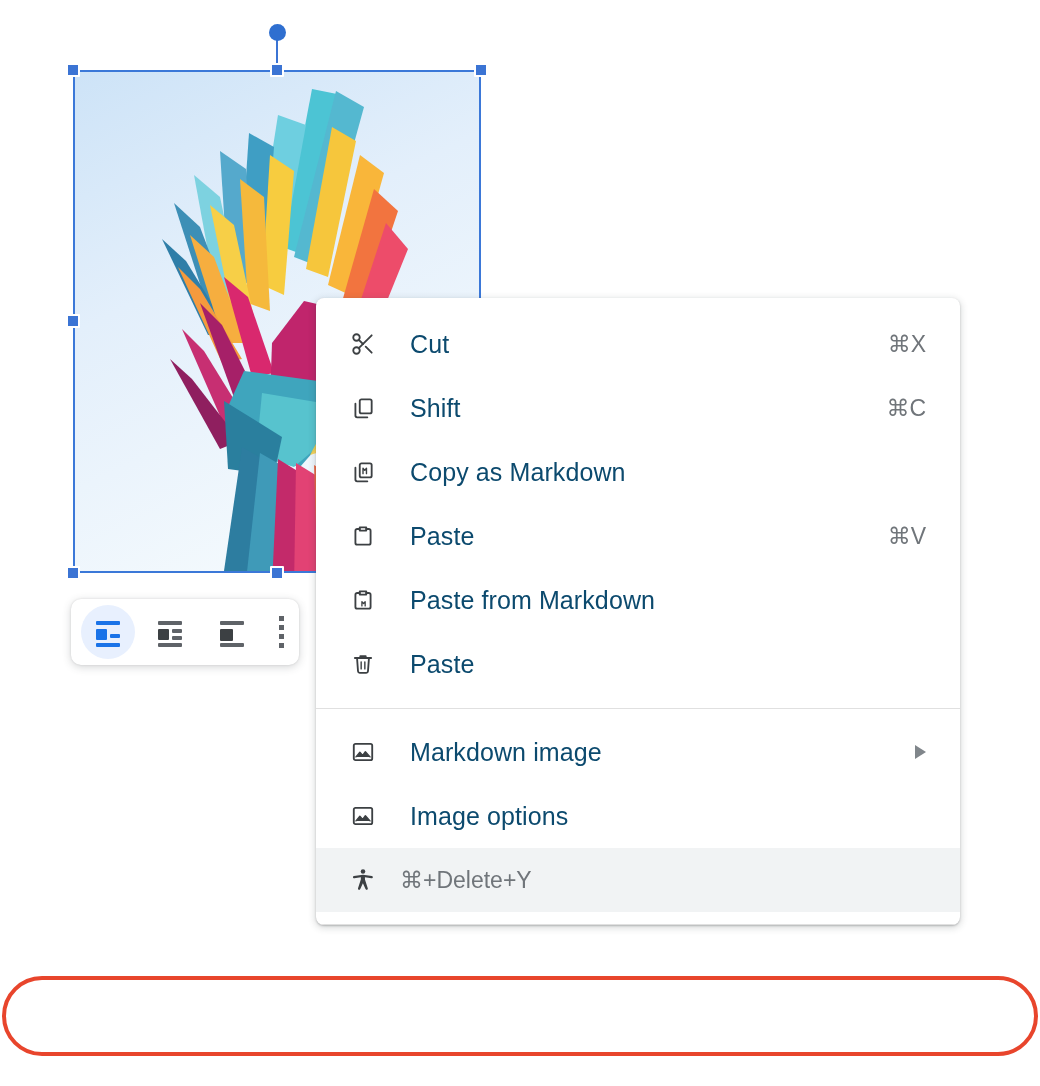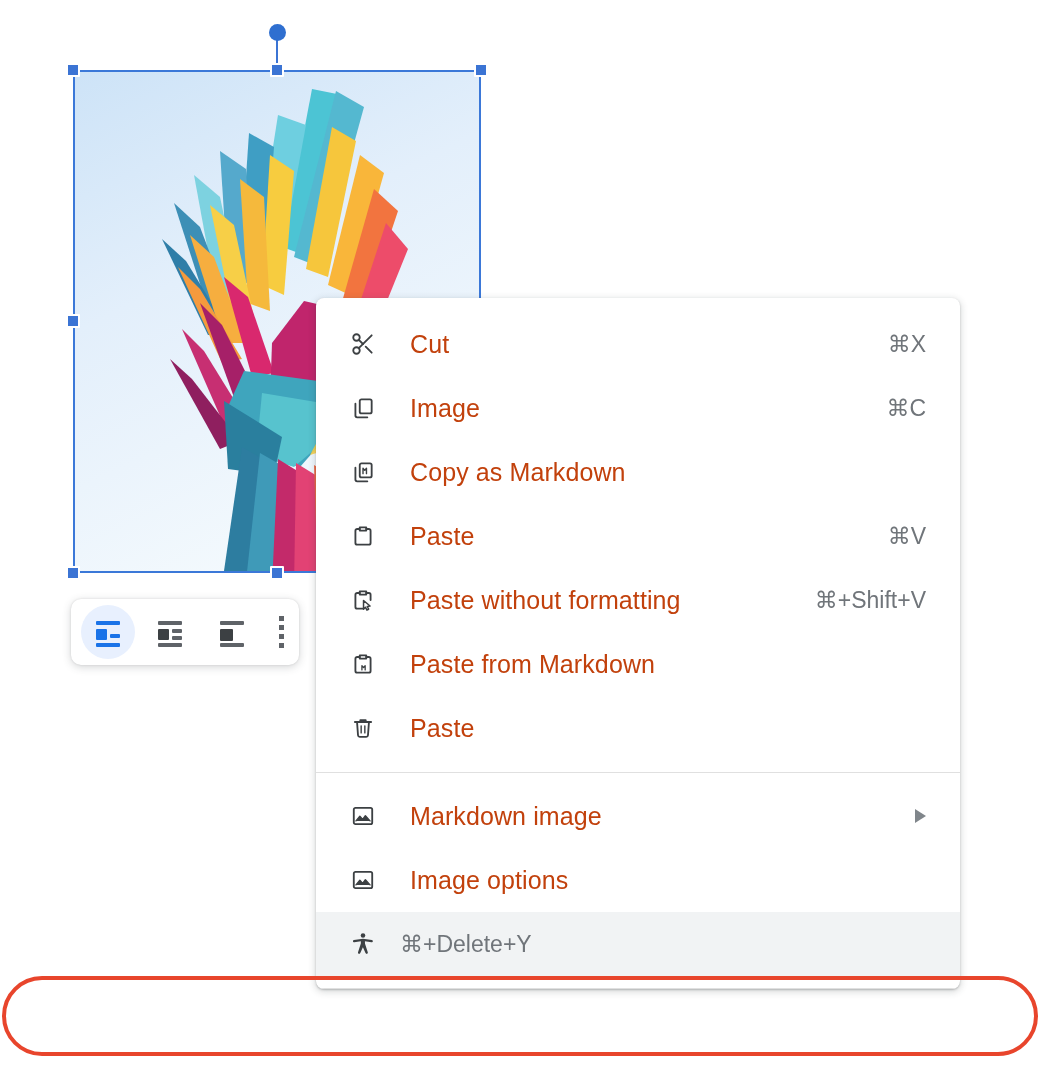--- a/index.html
+++ b/index.html
@@ -164,21 +164,21 @@
     display: flex;
     align-items: center;
     justify-content: center;
     color: #3c4043;
   }
 
   .mi-label {
     flex: 1;
     margin-left: 30px;
     font-size: 25px;
-    color: #c2410c;
+    color: #0c4a6e;
     letter-spacing: .1px;
     white-space: nowrap;
   }
 
   .mi-shortcut {
     font-size: 23px;
     color: #70757a;
     white-space: nowrap;
     margin-left: 20px;
   }
@@ -364,21 +364,21 @@
       <span class="mi-shortcut">⌘X</span>
     </div>
 
     <div class="menu-item">
       <span class="mi-icon">
         <svg width="26" height="26" viewBox="0 0 24 24" fill="none" stroke="#3c4043" stroke-width="1.7" stroke-linecap="round" stroke-linejoin="round">
           <rect x="9" y="4" width="11" height="13" rx="1.6"></rect>
           <path d="M5 8v11a1.6 1.6 0 0 0 1.6 1.6H16"></path>
         </svg>
       </span>
-      <span class="mi-label">Image</span>
+      <span class="mi-label">Shift</span>
       <span class="mi-shortcut">⌘C</span>
     </div>
 
     <div class="menu-item">
       <span class="mi-icon">
         <svg width="26" height="26" viewBox="0 0 24 24" fill="none" stroke="#3c4043" stroke-width="1.7" stroke-linecap="round" stroke-linejoin="round">
           <rect x="9" y="4" width="11" height="13" rx="1.6"></rect>
           <path d="M5 8v11a1.6 1.6 0 0 0 1.6 1.6H16"></path>
           <path d="M12 13.5v-5l1.6 2 1.6-2v5" stroke-width="1.3"></path>
         </svg>
@@ -391,32 +391,20 @@
       <span class="mi-icon">
         <svg width="26" height="26" viewBox="0 0 24 24" fill="none" stroke="#3c4043" stroke-width="1.7" stroke-linecap="round" stroke-linejoin="round">
           <path d="M9 4h6v3H9z"></path>
           <path d="M9 5.5H6.6A1.6 1.6 0 0 0 5 7.1v11.3A1.6 1.6 0 0 0 6.6 20h10.8a1.6 1.6 0 0 0 1.6-1.6V7.1a1.6 1.6 0 0 0-1.6-1.6H15"></path>
         </svg>
       </span>
       <span class="mi-label">Paste</span>
       <span class="mi-shortcut">⌘V</span>
     </div>
 
-    <div class="menu-item">
-      <span class="mi-icon">
-        <svg width="26" height="26" viewBox="0 0 24 24" fill="none" stroke="#3c4043" stroke-width="1.7" stroke-linecap="round" stroke-linejoin="round">
-          <path d="M9 4h6v3H9z"></path>
-          <path d="M9 5.5H6.6A1.6 1.6 0 0 0 5 7.1v11.3A1.6 1.6 0 0 0 6.6 20h5"></path>
-          <path d="M15 5.5h2.4A1.6 1.6 0 0 1 19 7.1v5"></path>
-          <path d="M12.5 12.5l6 5-2.6.4 1.3 2.6-1.6.8-1.3-2.6-1.8 1.9z" stroke-width="1.4"></path>
-        </svg>
-      </span>
-      <span class="mi-label">Paste without formatting</span>
-      <span class="mi-shortcut">⌘+Shift+V</span>
-    </div>
 
     <div class="menu-item">
       <span class="mi-icon">
         <svg width="26" height="26" viewBox="0 0 24 24" fill="none" stroke="#3c4043" stroke-width="1.7" stroke-linecap="round" stroke-linejoin="round">
           <path d="M9 4h6v3H9z"></path>
           <path d="M9 5.5H6.6A1.6 1.6 0 0 0 5 7.1v11.3A1.6 1.6 0 0 0 6.6 20h10.8a1.6 1.6 0 0 0 1.6-1.6V7.1a1.6 1.6 0 0 0-1.6-1.6H15"></path>
           <path d="M11 17.5v-4l1.5 1.8 1.5-1.8v4" stroke-width="1.2"></path>
         </svg>
       </span>
       <span class="mi-label">Paste from Markdown</span>

